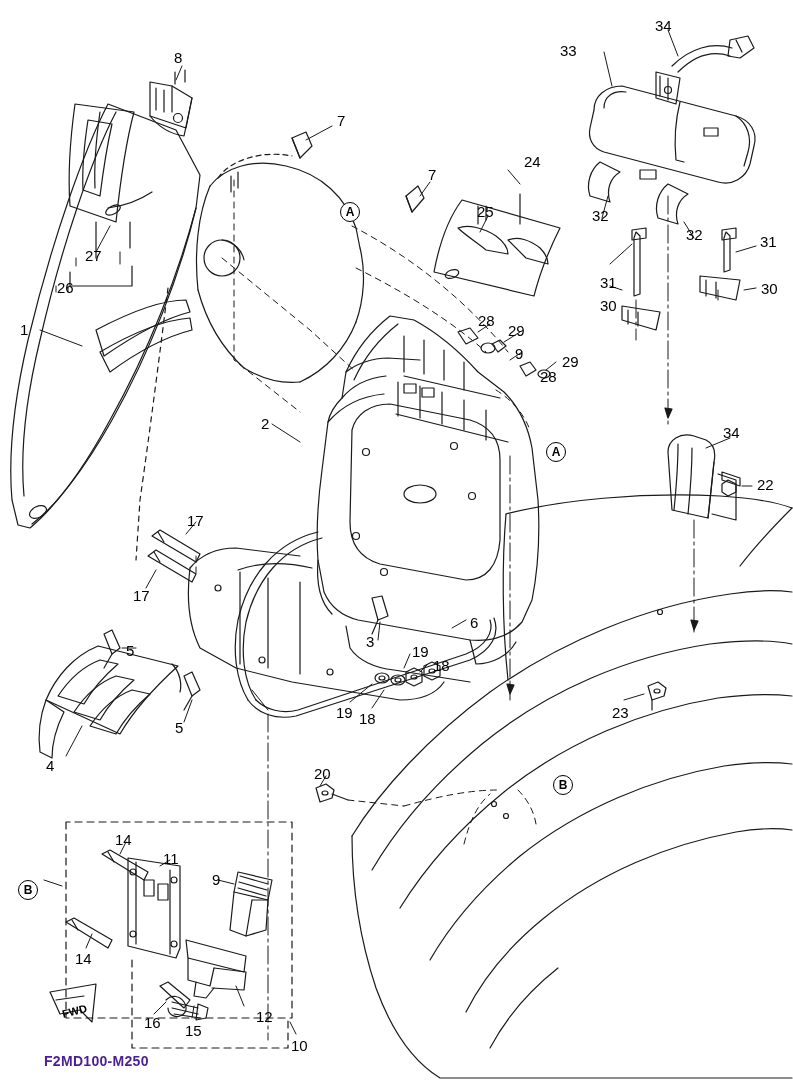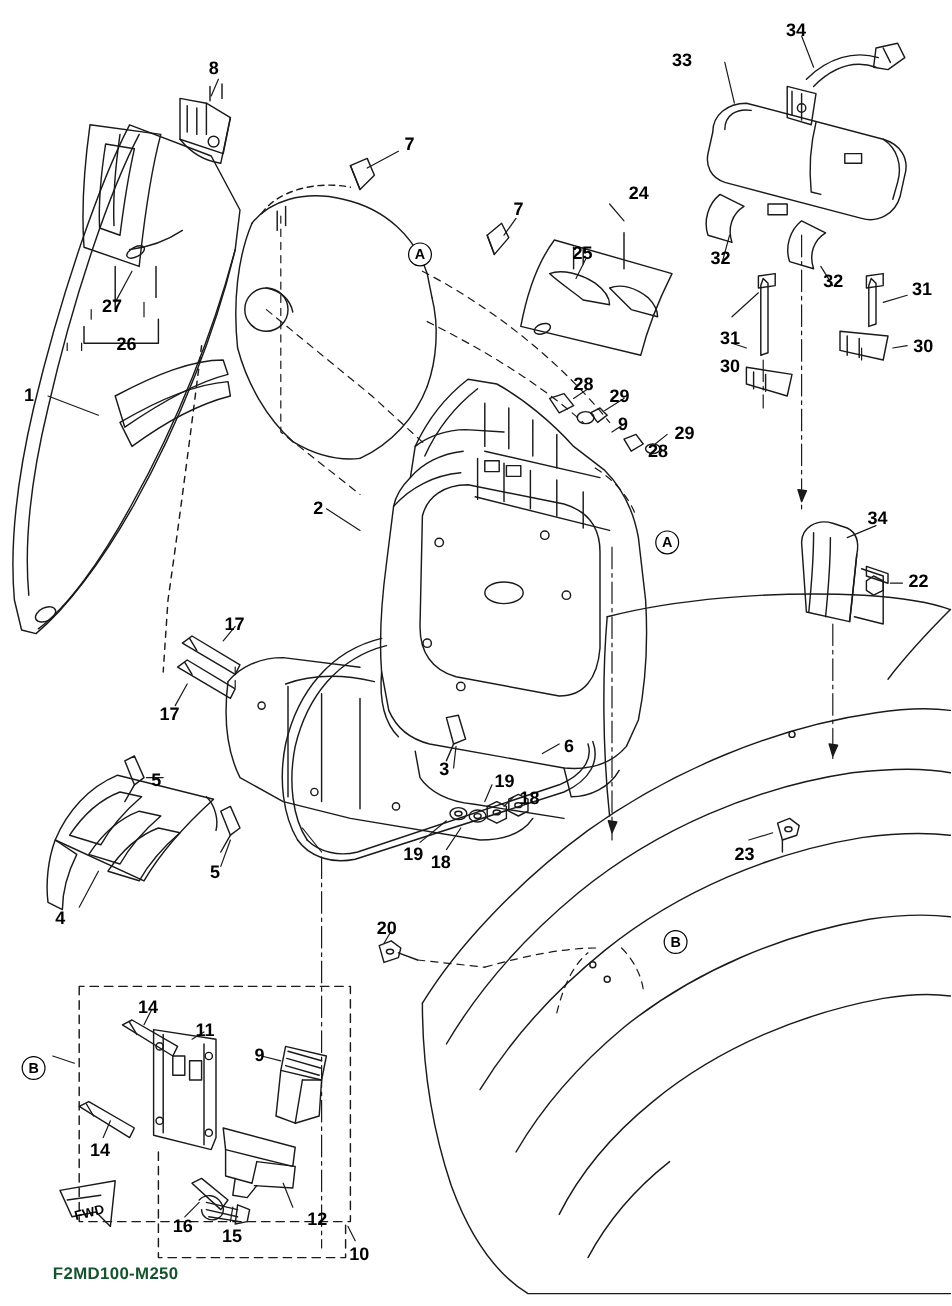--- a/index.html
+++ b/index.html
@@ -25,21 +25,21 @@
     position: absolute;
     left: 0;
     top: 0;
     width: 793px;
     height: 1088px;
   }
   .callout {
     position: absolute;
     font-family: "Liberation Sans", sans-serif;
     font-size: 15px;
-    font-weight: bold;
+    font-weight: normal;
     color: #000000;
     line-height: 1;
     white-space: nowrap;
     user-select: none;
   }
   .circle-ref {
     position: absolute;
     width: 20px;
     height: 20px;
     border: 1.3px solid #000;
@@ -55,21 +55,21 @@
     box-sizing: border-box;
   }
   .doc-code {
     position: absolute;
     left: 44px;
     top: 1053px;
     font-family: "Liberation Sans", sans-serif;
     font-size: 14px;
     font-weight: bold;
     letter-spacing: 0.3px;
-    color: #14532d;
+    color: #4c1d95;
     text-align: center;
   }
   .fwd-label {
     position: absolute;
     left: 62px;
     top: 1005px;
     font-family: "Liberation Sans", sans-serif;
     font-size: 11px;
     font-weight: bold;
     color: #000;
@@ -406,21 +406,21 @@
   <div class="callout" style="left:433px; top:658px;">18</div>
   <div class="callout" style="left:359px; top:711px;">18</div>
   <div class="callout" style="left:412px; top:644px;">19</div>
   <div class="callout" style="left:336px; top:705px;">19</div>
   <div class="callout" style="left:314px; top:766px;">20</div>
   <div class="callout" style="left:723px; top:425px;">34</div>
   <div class="callout" style="left:757px; top:477px;">22</div>
   <div class="callout" style="left:612px; top:705px;">23</div>
   <div class="callout" style="left:500px; top:154px;margin-left:24px;">24</div>
   <div class="callout" style="left:477px; top:204px;text-align:center;">25</div>
-  <div class="callout" style="left:57px;  top:280px;margin-left:40px;">26</div>
+  <div class="callout" style="left:57px;  top:280px;">26</div>
   <div class="callout" style="left:85px;  top:248px;">27</div>
   <div class="callout" style="left:478px; top:313px;">28</div>
   <div class="callout" style="left:540px; top:369px;">28</div>
   <div class="callout" style="left:508px; top:323px;">29</div>
   <div class="callout" style="left:562px; top:354px;">29</div>
   <div class="callout" style="left:600px; top:298px;">30</div>
   <div class="callout" style="left:761px; top:281px;">30</div>
   <div class="callout" style="left:600px; top:275px;">31</div>
   <div class="callout" style="left:760px; top:234px;">31</div>
   <div class="callout" style="left:592px; top:208px;">32</div>

